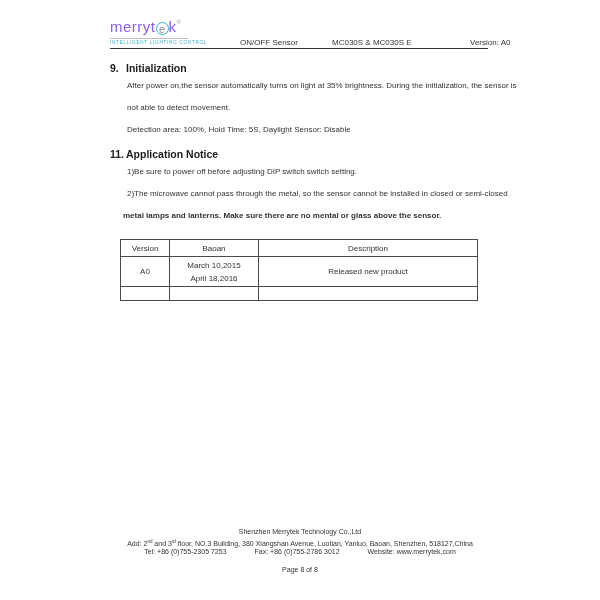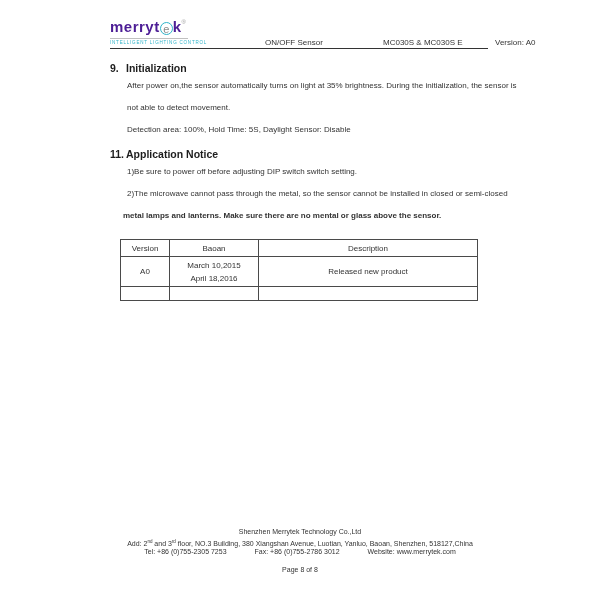--- a/index.html
+++ b/index.html
@@ -10,40 +10,40 @@
     background: #ffffff;
     font-family: "Liberation Sans", sans-serif;
     color: #333;
     overflow: hidden;
   }
 
   
   .logo { position: absolute; left: 110px; top: 18px; width: 78px; }
   .logo-line { white-space: nowrap; }
   .logo-text {
-    font-size: 15px; font-weight: bold; letter-spacing: 0.5px;
-    color: #4c1d95;
+    font-size: 15px; font-weight: normal; letter-spacing: 0.5px;
+    color: #8b5cf6;
   }
   .logo-e {
     display: inline-block;
     width: 13px; height: 13px; line-height: 12px;
     border: 1.5px solid #2fb3c9; border-radius: 50%;
     text-align: center; font-size: 11px; color: #8a8a8a;
     vertical-align: -1px;
   }
   .reg { font-size: 6px; color: #9b9b9b; vertical-align: 8px; }
   .tagline {
     margin-top: 2px; padding-top: 1px;
     border-top: 1px solid #c0c0c0;
     font-size: 4.5px; letter-spacing: 0.8px;
     color: #2fb3c9; white-space: nowrap;
   }
-  .hdr-text { position: absolute; top: 38px; font-size: 8px; color: #333; white-space: nowrap; margin-left: 25px; }
+  .hdr-text { position: absolute; top: 38px; font-size: 8px; color: #333; white-space: nowrap; }
   .doc-type { left: 240px; }
-  .model    { left: 358px; }
+  .model    { left: 332px; }
   .version  { left: 470px; }
   .header-rule {
     position: absolute; left: 110px; top: 48px; width: 378px;
     border-top: 1px solid #333;
   }
 
   
   .content { position: absolute; left: 110px; top: 62px; width: 382px; }
   .sec-heading {
     font-size: 10.5px; font-weight: bold; color: #1d1d1d;

